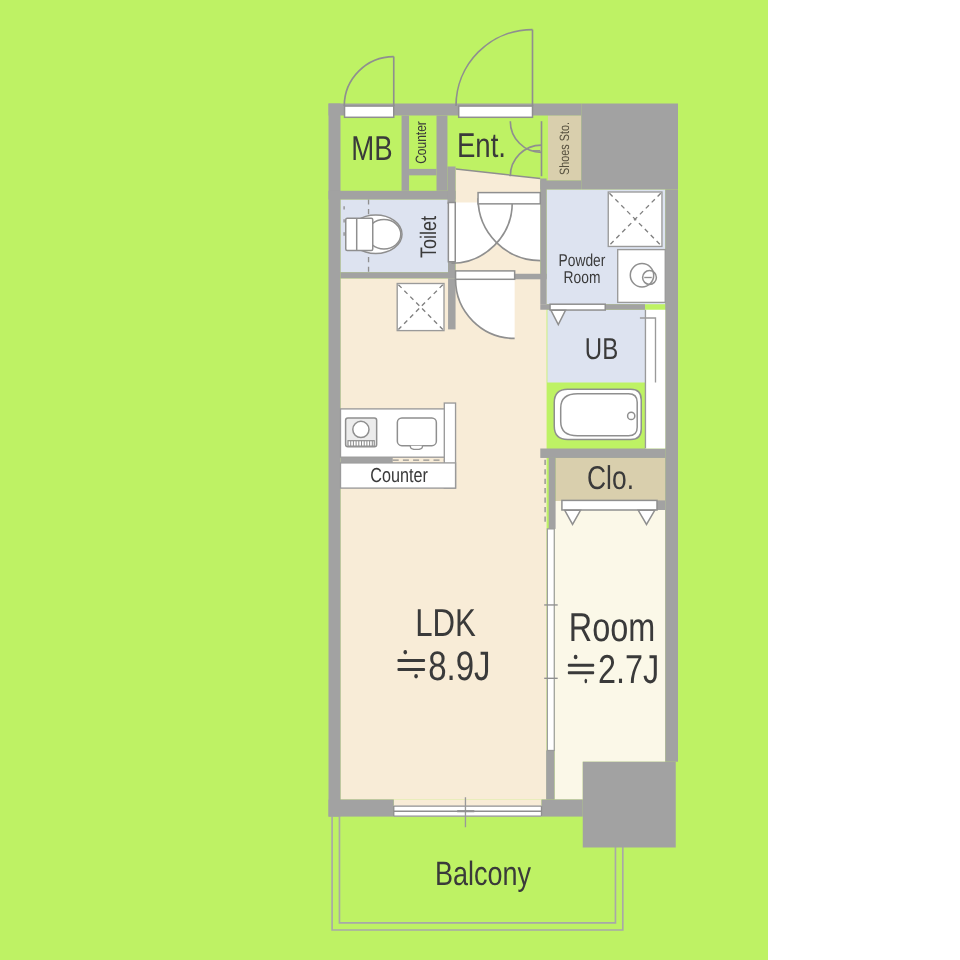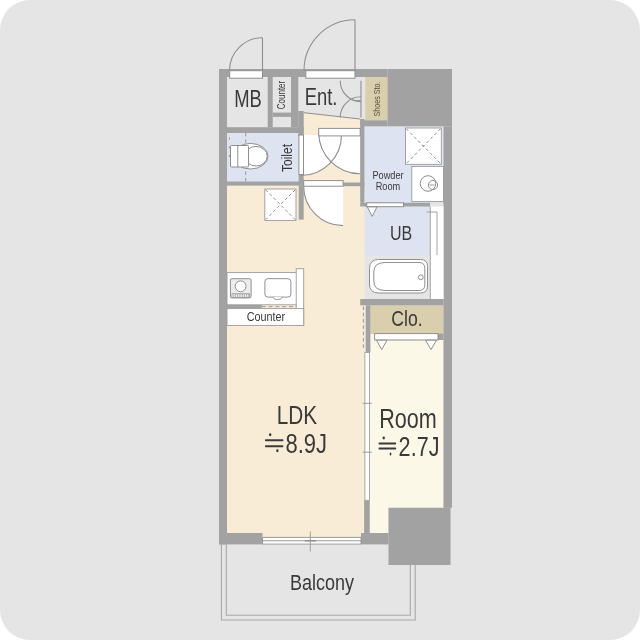--- a/index.html
+++ b/index.html
@@ -1,17 +1,17 @@
 <!DOCTYPE html>
 <html><head>
 <meta charset="utf-8">
 <style>
   html,body{margin:0;padding:0;background:#ffffff;}
-  #stage{position:relative;width:640px;height:640px;background:#e5e5e5;overflow:hidden;
-         font-family:"Liberation Sans","DejaVu Sans",sans-serif;border-radius:30px;}
+  #stage{position:relative;width:512px;height:640px;background:#bef264;overflow:hidden;
+         font-family:"Liberation Sans","DejaVu Sans",sans-serif;}
   #plan-svg{position:absolute;left:0;top:0;}
   .lbl{position:absolute;color:#3a3a3a;white-space:nowrap;
        transform:translate(-50%,-50%) scaleX(0.8);line-height:1;}
   .lbl.vert{transform:translate(-50%,-50%) rotate(-90deg) scaleX(0.8);}
   .lbl.center2{text-align:center;}
   .approx{display:inline-block;position:relative;width:0.88em;height:0.73em;margin-right:0.05em;}
   .approx i{position:absolute;left:0;right:0.06em;height:0.075em;background:#3a3a3a;border-radius:0.03em;}
   .approx i.b1{top:0.235em;}
   .approx i.b2{top:0.45em;}
   .approx b{position:absolute;width:0.105em;height:0.105em;border-radius:50%;background:#3a3a3a;}

